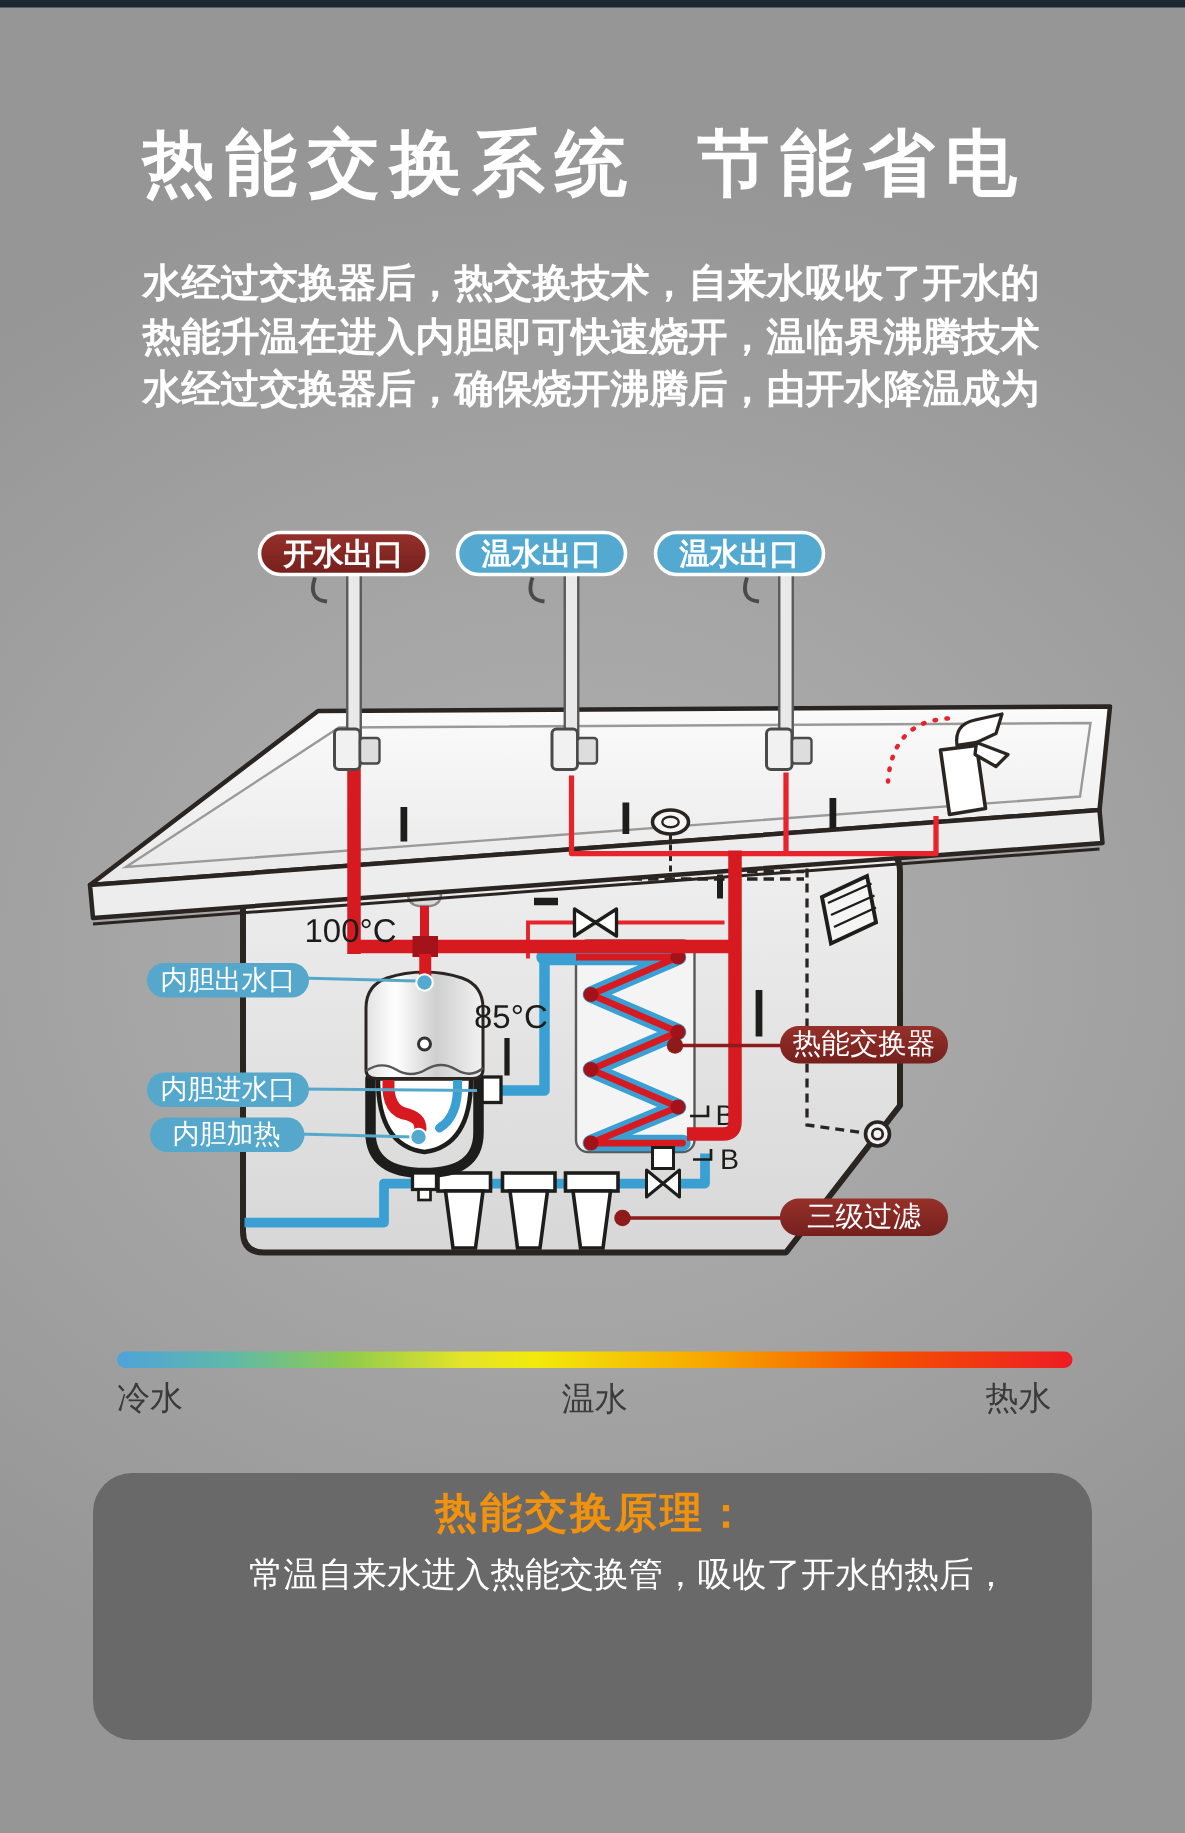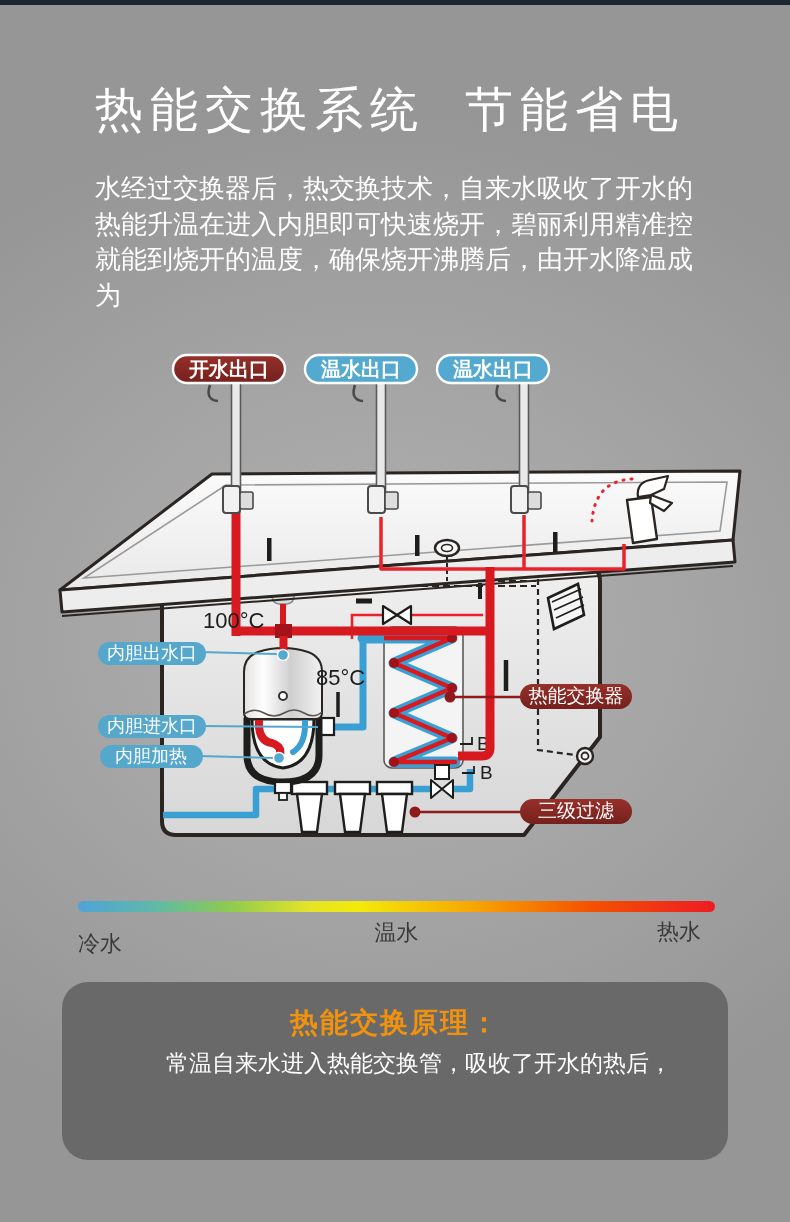--- a/index.html
+++ b/index.html
@@ -1,51 +1,51 @@
 <!DOCTYPE html>
 <html><head>
 <meta charset="utf-8">
 <style>
   html,body{margin:0;padding:0;}
   body{font-family:"Liberation Sans","DejaVu Sans",sans-serif;}
   .canvas{position:relative;width:790px;height:1222px;overflow:hidden;
     background:radial-gradient(ellipse 620px 520px at 48% 52%, #b0b0b0 0%, #a6a6a6 45%, #9c9c9c 80%, #969696 100%);}
   .topbar{position:absolute;top:0;left:0;width:790px;height:5px;background:#1d2731;}
-  .title{position:absolute;left:95px;top:83px;width:690px;color:#ffffff;font-weight:normal;
+  .title{position:absolute;left:95px;top:83px;width:690px;color:#ffffff;font-weight:bold;
     font-size:48px;letter-spacing:7px;line-height:54px;white-space:nowrap;}
   .title .gap{display:inline-block;width:40px;}
   .intro{position:absolute;left:95px;top:171px;width:620px;color:#ffffff;
-    font-size:26px;line-height:35.5px;font-weight:400;}
+    font-size:26px;line-height:35.5px;font-weight:700;}
   .diagram{position:absolute;left:0;top:345px;}
   .scalebar{position:absolute;left:78px;top:901px;width:637px;height:11px;border-radius:6px;
     background:linear-gradient(90deg,#4fa3d8 0%,#5fb9a8 12%,#8fcb4e 24%,#e3e32a 36%,#f2ea0a 44%,#f7a600 62%,#f45300 80%,#ed1c24 100%);}
   .scale-labels{position:absolute;left:78px;top:917px;width:637px;height:26px;color:#3a3a3a;font-size:22px;}
-  .scale-labels .cold{position:absolute;left:0;top:12px;text-align:center;}
+  .scale-labels .cold{position:absolute;left:0;top:0;text-align:center;}
   .scale-labels .warm{position:absolute;left:50%;top:1px;transform:translateX(-50%);}
   .scale-labels .hot{position:absolute;right:14px;top:0;}
   .principle{position:absolute;left:62px;top:982px;width:666px;height:178px;background:#696969;border-radius:26px;}
-  .principle .p-title{margin-top:22px;text-align:center;color:#f0920e;font-size:28px;font-weight:bold;letter-spacing:2px;}
+  .principle .p-title{margin-top:8px;text-align:center;color:#f0920e;font-size:28px;font-weight:bold;letter-spacing:2px;}
   .principle .p-line{text-align:center;color:#ffffff;font-size:23px;line-height:42px;padding-left:48px;}
   .principle .p-line:first-of-type{margin-top:6px;}
   svg text{font-family:"Liberation Sans","DejaVu Sans",sans-serif;}
 </style>
 </head>
 <body>
 
 <div class="canvas">
   <div class="topbar"></div>
 
   <div class="title">
     <span>热能交换系统</span><span class="gap"></span><span>节能省电</span>
   </div>
 
   <div class="intro">
     <div>水经过交换器后，热交换技术，自来水吸收了开水的</div>
-    <div>热能升温在进入内胆即可快速烧开，碧丽利用精准控</div>
-    <div>就能到烧开的温度，确保烧开沸腾后，由开水降温成为</div>
+    <div>热能升温在进入内胆即可快速烧开，温临界沸腾技术</div>
+    <div>水经过交换器后，确保烧开沸腾后，由开水降温成为</div>
   </div>
 
   <svg class="diagram" width="790" height="532" viewBox="0 0 790 532">
     <defs>
       <linearGradient id="machineGrad" x1="0" y1="0" x2="0" y2="1">
         <stop offset="0" stop-color="#efefef"></stop>
           <stop offset="1" stop-color="#d7d7d7"></stop>
       </linearGradient>
       <linearGradient id="tankGrad" x1="0" y1="0" x2="1" y2="0">
         <stop offset="0" stop-color="#e2e2e2"></stop>

